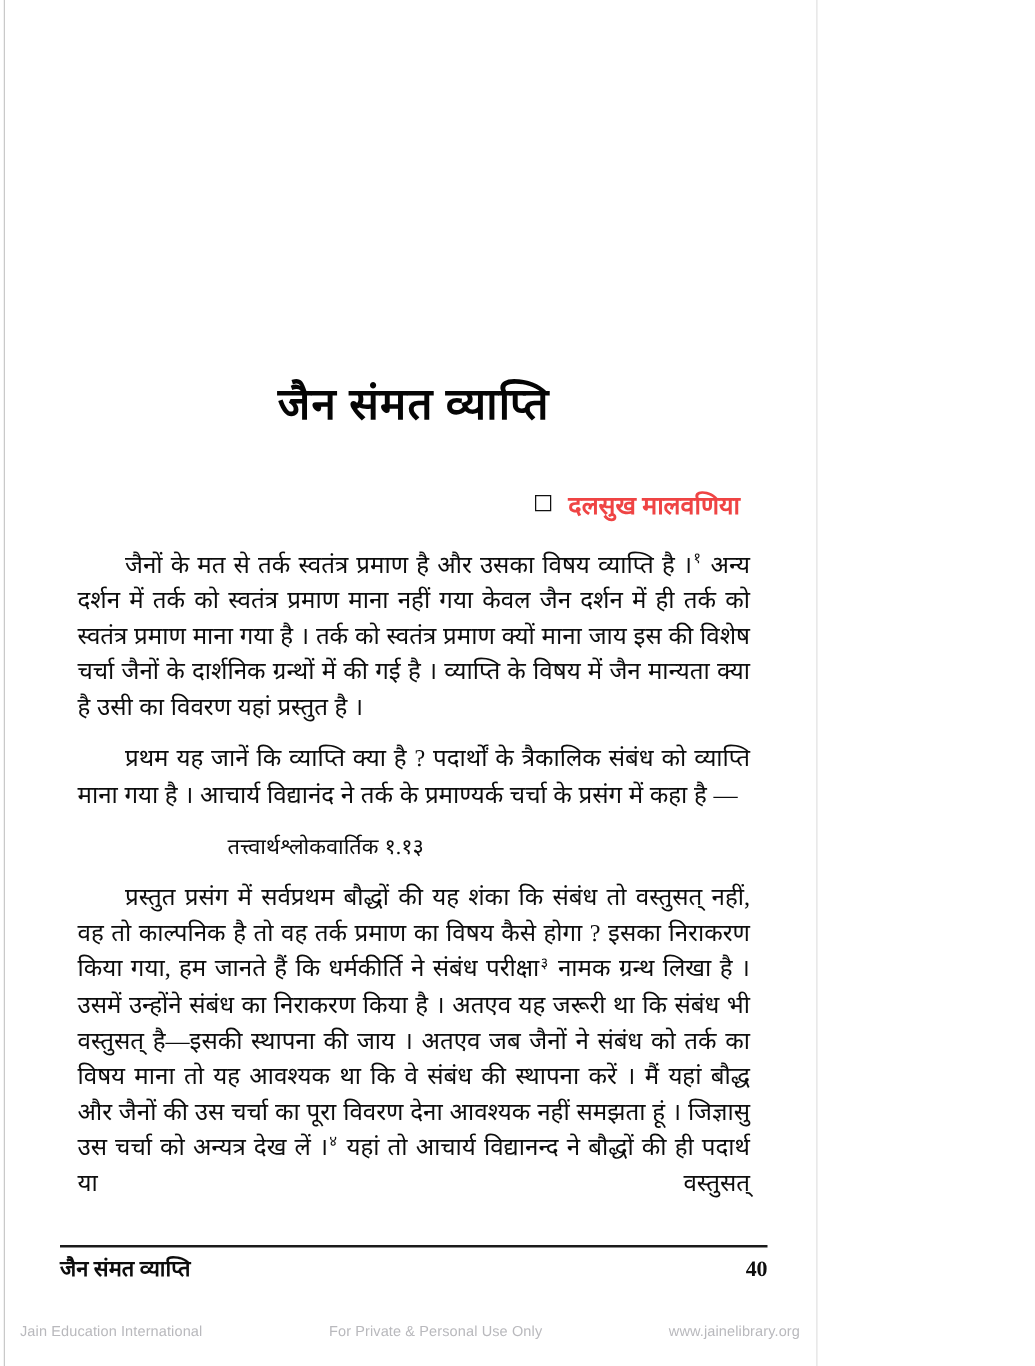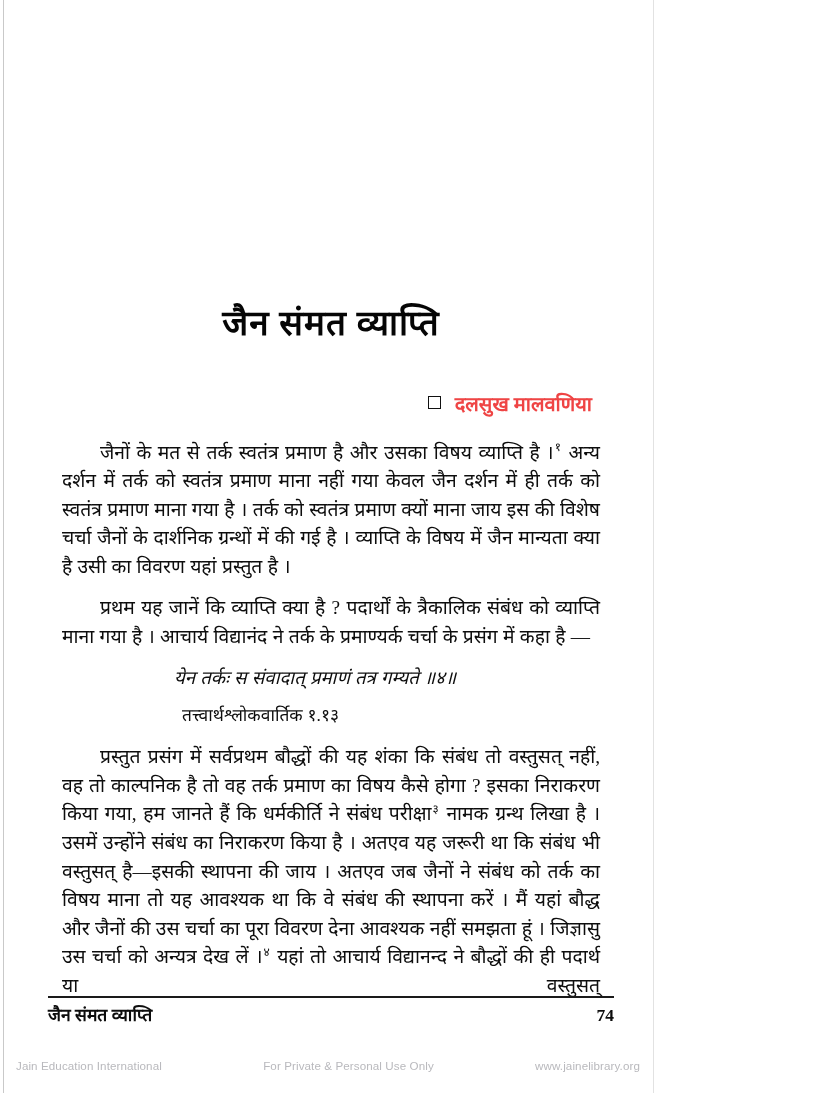--- a/index.html
+++ b/index.html
@@ -160,35 +160,34 @@
       <span class="sq"></span><span>दलसुख मालवणिया</span>
     </div>
 
     <div class="body-block">
 
       <p class="para" id="para-1">जैनों के मत से तर्क स्वतंत्र प्रमाण है और उसका विषय व्याप्ति है ।<sup class="fn">१</sup> अन्य दर्शन में तर्क को स्वतंत्र प्रमाण माना नहीं गया केवल जैन दर्शन में ही तर्क को स्वतंत्र प्रमाण माना गया है । तर्क को स्वतंत्र प्रमाण क्यों माना जाय इस की विशेष चर्चा जैनों के दार्शनिक ग्रन्थों में की गई है । व्याप्ति के विषय में जैन मान्यता क्या है उसी का विवरण यहां प्रस्तुत है ।</p>
 
       <p class="para" id="para-2">प्रथम यह जानें कि व्याप्ति क्या है ? पदार्थों के त्रैकालिक संबंध को व्याप्ति माना गया है । आचार्य विद्यानंद ने तर्क के प्रमाण्यर्क चर्चा के प्रसंग में कहा है —</p>
 
       <div class="verse">
-        <div>येन तर्कः स संवादात् प्रमाणं तत्र गम्यते ॥४॥</div>
       </div>
 
       <div class="citation">तत्त्वार्थश्लोकवार्तिक १.१३</div>
 
       <p class="para last-line-justify" id="para-3" style="margin-top:14px;">प्रस्तुत प्रसंग में सर्वप्रथम बौद्धों की यह शंका कि संबंध तो वस्तुसत् नहीं, वह तो काल्पनिक है तो वह तर्क प्रमाण का विषय कैसे होगा ? इसका निराकरण किया गया, हम जानते हैं कि धर्मकीर्ति ने संबंध परीक्षा<sup class="fn">३</sup> नामक ग्रन्थ लिखा है । उसमें उन्होंने संबंध का निराकरण किया है । अतएव यह जरूरी था कि संबंध भी वस्तुसत् है—इसकी स्थापना की जाय ।  अतएव जब जैनों ने संबंध को तर्क का विषय माना तो यह  आवश्यक था कि वे संबंध की स्थापना करें । मैं यहां बौद्ध और जैनों की उस चर्चा का  पूरा विवरण देना आवश्यक नहीं समझता हूं । जिज्ञासु उस चर्चा को अन्यत्र देख लें ।<sup class="fn">४</sup> यहां तो आचार्य विद्यानन्द ने बौद्धों की ही पदार्थ या वस्तुसत्</p>
 
     </div>
   </div>
 
   <div class="footer-rule"></div>
 
   <div class="running-foot">
     <span>जैन संमत व्याप्ति</span>
-    <span>74</span>
+    <span>40</span>
   </div>
 
   <div class="watermark">
     <span>Jain Education International</span>
     <span class="center">For Private &amp; Personal Use Only</span>
     <span>www.jainelibrary.org</span>
   </div>
 
 </div>
 

